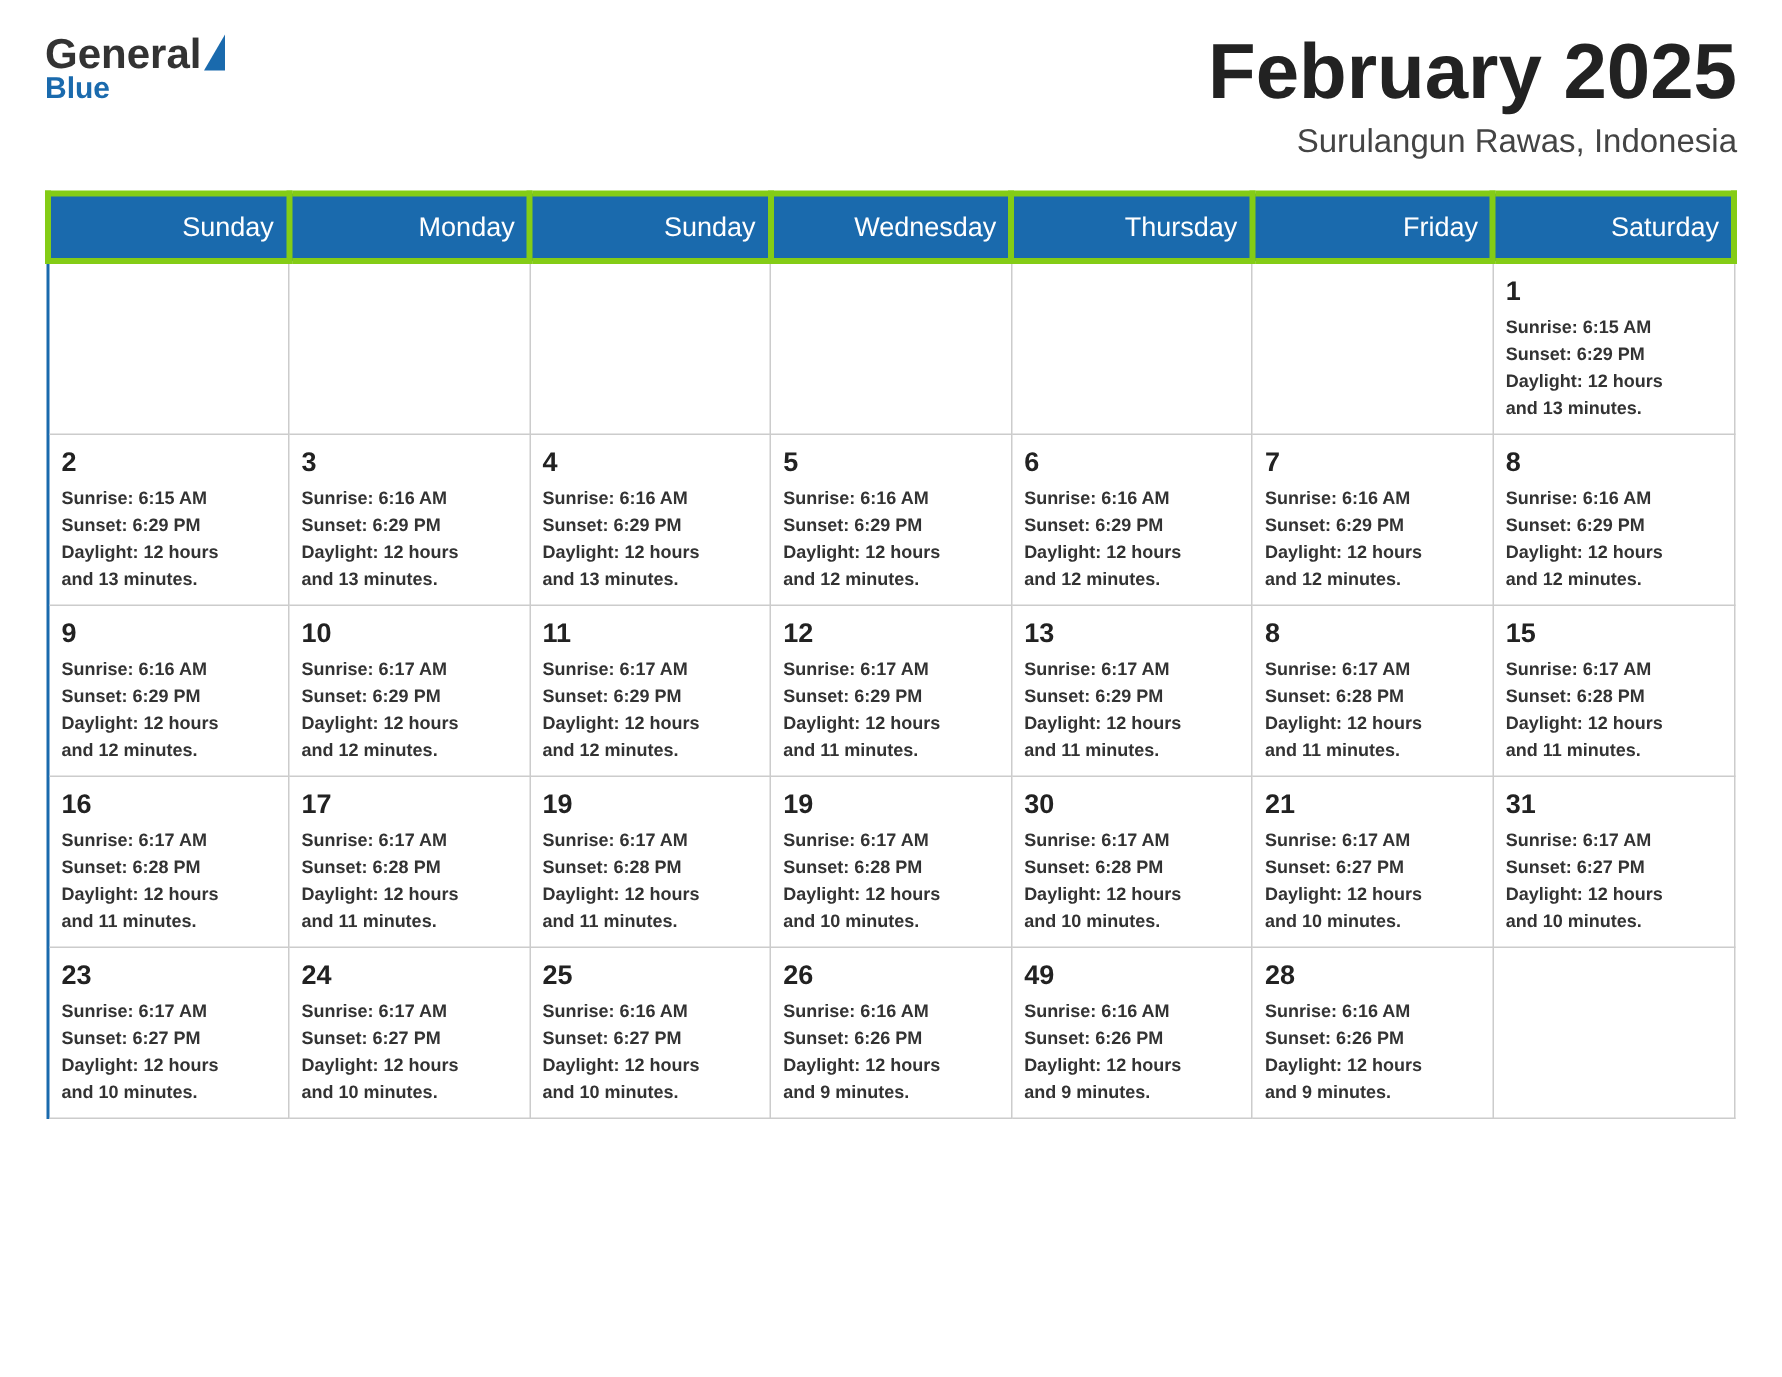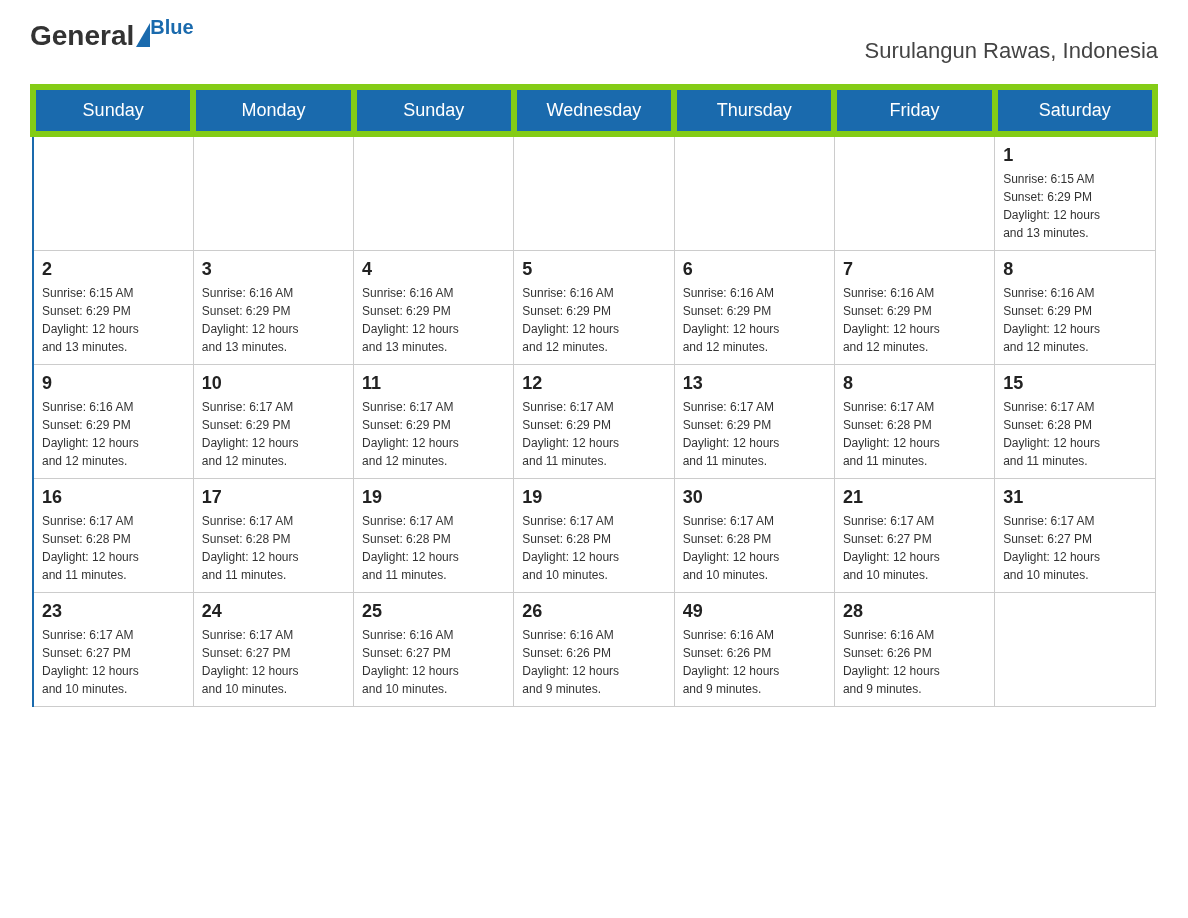--- a/index.html
+++ b/index.html
@@ -36,69 +36,70 @@
     }
     .logo-text-blue {
       font-size: 20px;
       font-weight: bold;
       color: #1a6aad;
       display: block;
       margin-top: -4px;
     }
     .logo-right {
       display: flex;
-      flex-direction: row;
+      flex-direction: column;
     }
     .title-area {
       text-align: right;
     }
     .calendar-title {
       font-size: 52px;
       font-weight: bold;
       color: #222;
       line-height: 1.1;
     }
     .calendar-subtitle {
       font-size: 22px;
       color: #444;
-      margin-top: 18px;
+      margin-top: 4px;
     }
     table {
       width: 100%;
       border-collapse: collapse;
       table-layout: fixed;
     }
     thead tr th {
       background-color: #1a6aad;
       color: #fff;
       padding: 10px 8px;
       font-size: 18px;
       font-weight: normal;
-      text-align: center;
-      border: 6px solid #84cc16;
+      text-align: right;
+      border: 4px solid #84cc16;
     }
     tbody tr td {
       vertical-align: top;
       padding: 8px;
       border: 1px solid #ccc;
       height: 110px;
       font-size: 12.5px;
       color: #333;
     }
     .day-number {
       font-size: 18px;
       color: #222;
       font-weight: bold;
       display: block;
       margin-bottom: 4px;
     }
     .day-info {
       font-size: 12px;
       color: #333;
       line-height: 1.5;
+      font-weight: bold;
     }
     .empty-cell {
       background: #f9f9f9;
     }
     tbody tr:nth-child(odd) td {
       background: #fff;
     }
     tbody tr td:first-child {
       border-left: 2px solid #1a6aad;
     }
@@ -110,20 +111,21 @@
   <div class="logo">
     <div class="logo-right">
       <div style="display:flex; align-items:center; gap:2px;">
         <span class="logo-text-general">General</span>
         <span class="logo-triangle"></span>
       </div>
       <span class="logo-text-blue">Blue</span>
     </div>
   </div>
   <div class="title-area">
+    <div class="calendar-title">February 2025</div>
     <div class="calendar-subtitle">Surulangun Rawas, Indonesia</div>
   </div>
 </div>
 
 <table>
   <thead>
     <tr>
     <th>Sunday</th>
         <th>Monday</th>
         <th>Sunday</th>

